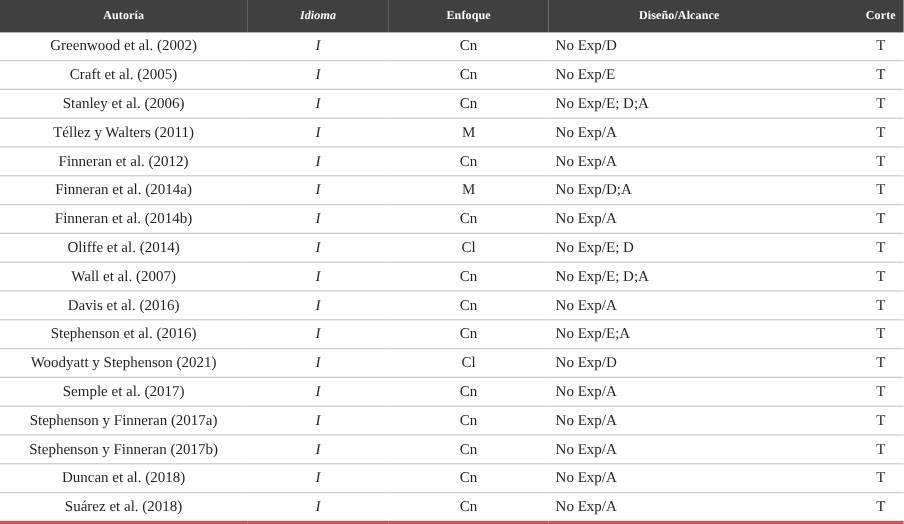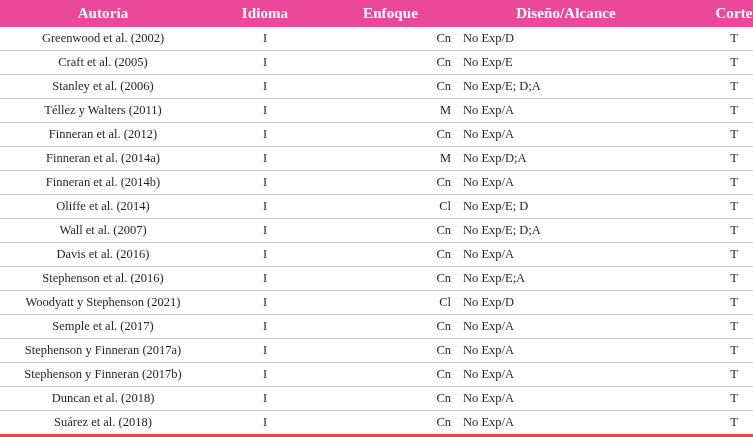--- a/index.html
+++ b/index.html
@@ -17,25 +17,25 @@
     width: 753px;
     box-sizing: border-box;
     padding: 0;
   }
   table.data-table {
     border-collapse: collapse;
     width: 753px;
     table-layout: fixed;
   }
   table.data-table thead th {
-    background: #ec4899;
+    background: #404040;
     color: #ffffff;
     font-family: "Liberation Serif", serif;
     font-weight: bold;
-    font-size: 15px;
+    font-size: 10px;
     height: 27px;
     padding: 0 4px;
     text-align: center;
     vertical-align: middle;
     border: none;
     letter-spacing: 0.1px;
   }
   table.data-table tbody td {
     font-size: 12.5px;
     color: #231f20;
@@ -45,22 +45,22 @@
     border-bottom: 1px solid #c9c9c9;
     border-top: none;
     white-space: nowrap;
     overflow: hidden;
     text-overflow: ellipsis;
   }
   table.data-table tbody tr:last-child td {
     border-bottom: 7px solid #ef4444;
   }
   .col-0 { width: 198px; text-align: center; padding-left: 10px; }
-  .col-1 { width: 110px; text-align: center; }
-  .col-2 { width: 125px; text-align: right; }
+  .col-1 { width: 110px; text-align: center; font-style: italic; }
+  .col-2 { width: 125px; text-align: center; }
   .col-3 { width: 210px; text-align: left; }
   .col-4 { width: 110px; text-align: center; }
 </style>
 </head>
 <body>
 
 <div class="table-wrap">
   <table class="data-table">
     <thead>
       <tr>

